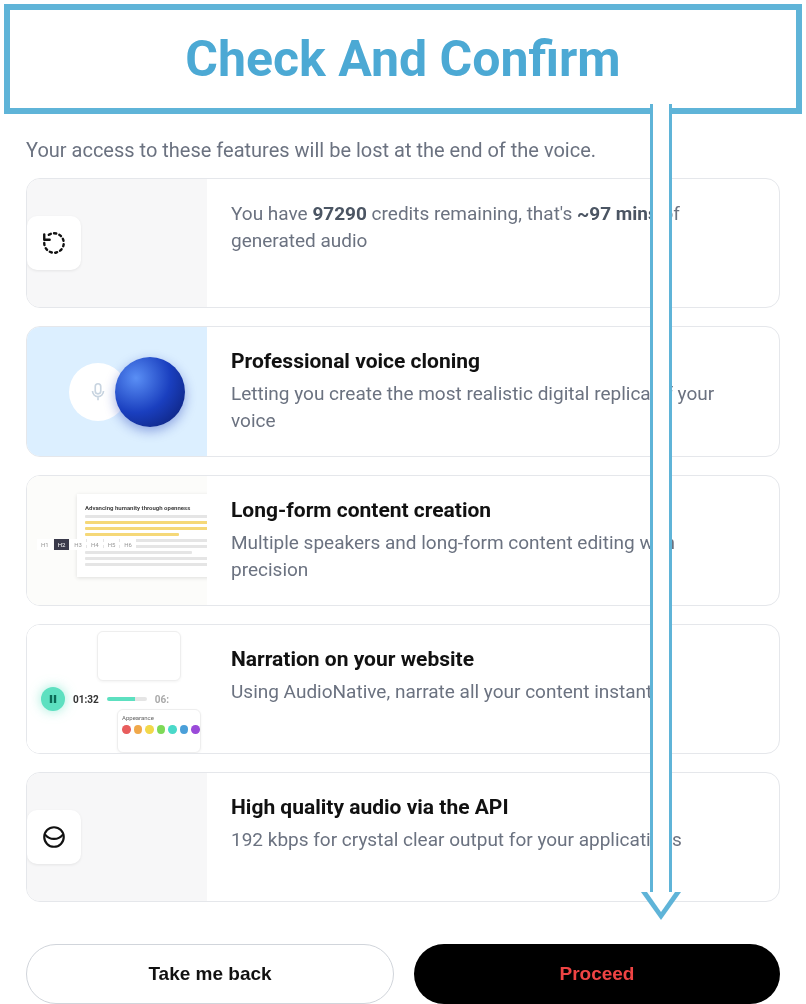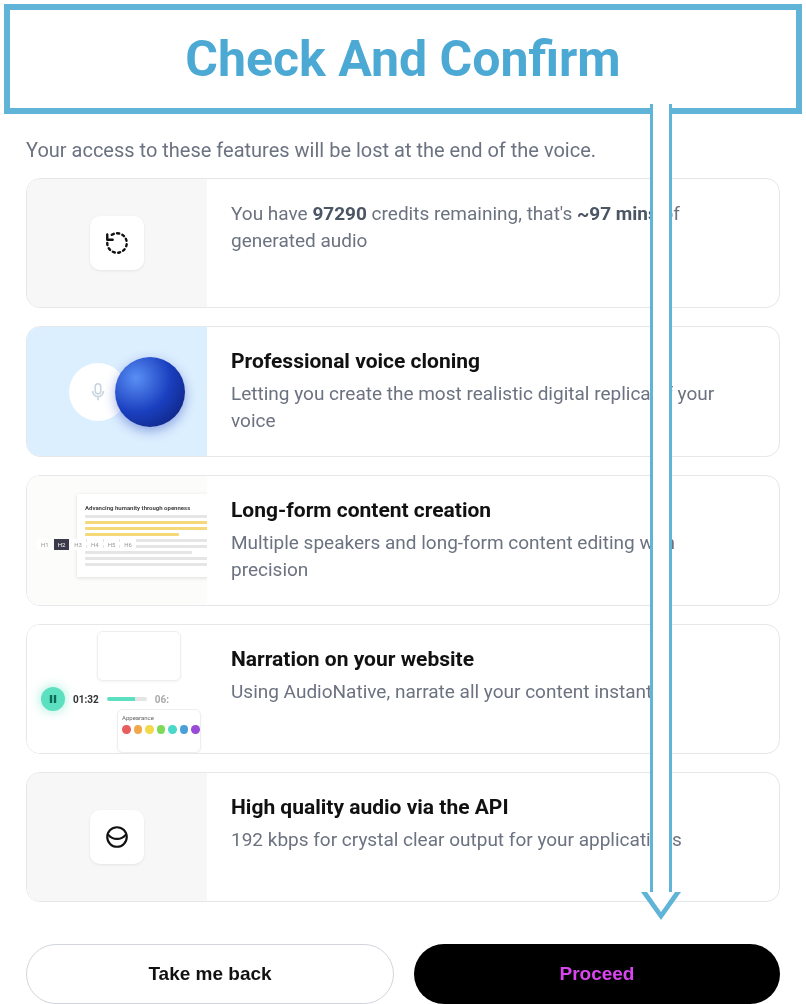--- a/index.html
+++ b/index.html
@@ -40,21 +40,21 @@
       border-radius: 14px;
       margin-bottom: 18px;
       overflow: hidden;
       min-height: 130px;
     }
     .feature-icon-area {
       width: 180px;
       min-width: 180px;
       display: flex;
       align-items: center;
-      justify-content: center;
+      justify-content: flex-start;
       background: #f7f7f8;
     }
     .feature-icon-area.blue {
       background: #dcefff;
       position: relative;
     }
     .feature-icon-box {
       width: 54px;
       height: 54px;
       background: #fff;
@@ -97,21 +97,21 @@
       cursor: pointer;
       border: none;
     }
     .btn-secondary {
       background: #fff;
       border: 1px solid #d1d5db;
       color: #111;
     }
     .btn-primary {
       background: #000;
-      color: #d946ef;
+      color: #ef4444;
     }
     
     .arrow-overlay {
       position: absolute;
       top: 104px;
       left: 646px;
       width: 30px;
       height: 820px;
       pointer-events: none;
     }

